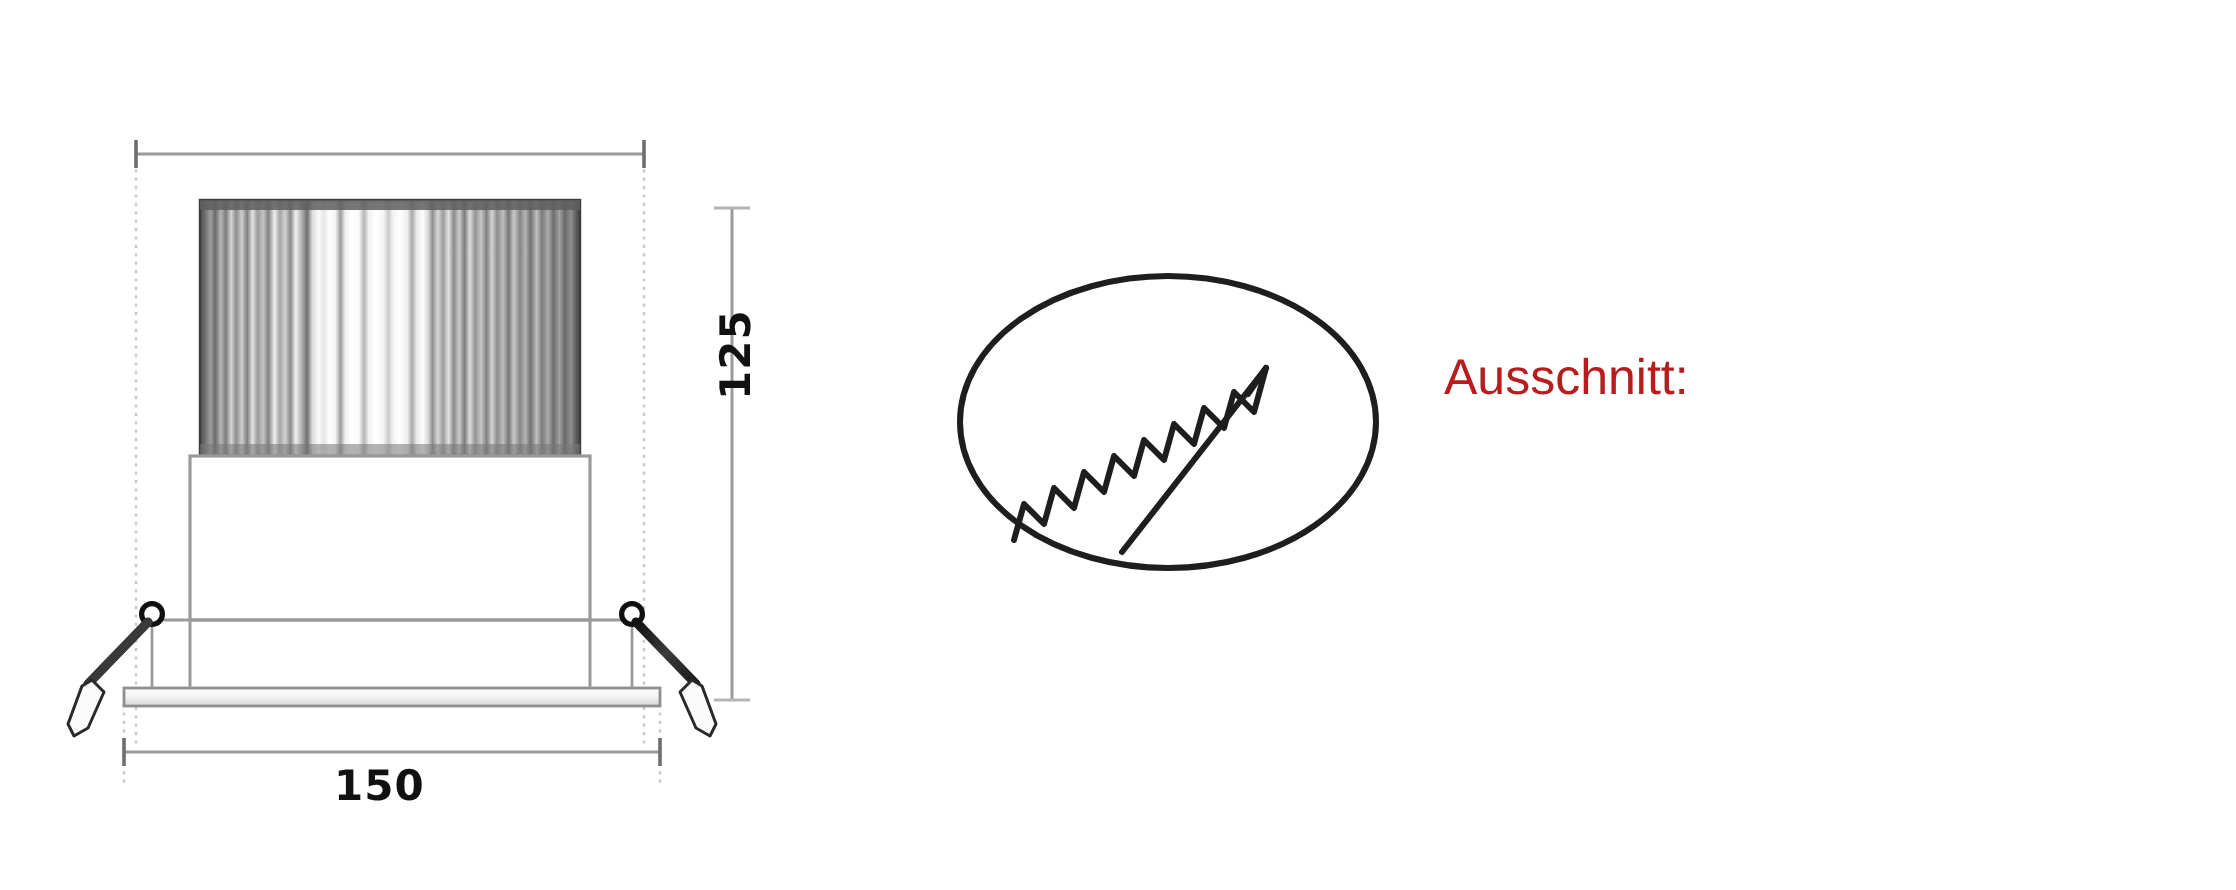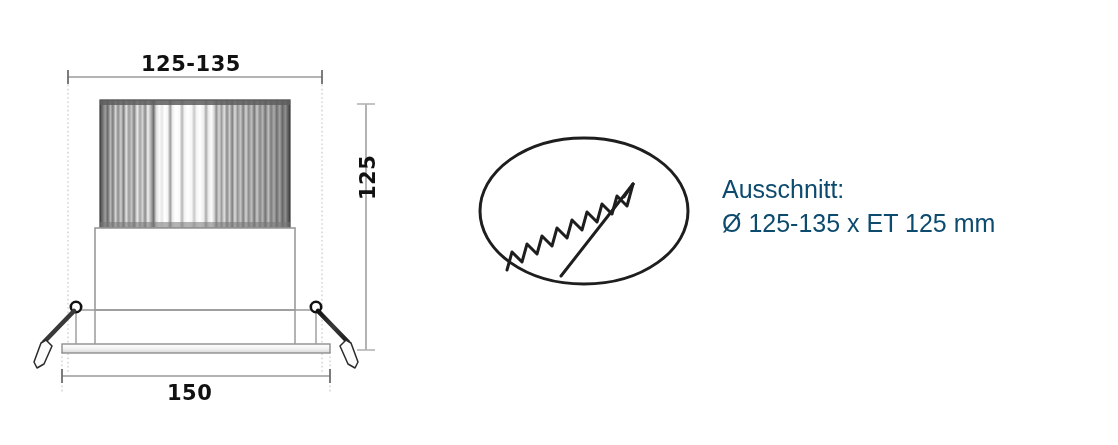--- a/index.html
+++ b/index.html
@@ -57,21 +57,21 @@
   
   #callout-text {
     position: absolute;
     left: 722px;
     top: 172px;
     width: 380px;
     font-family: "Liberation Sans", sans-serif;
     font-weight: 400;
     font-size: 25px;
     line-height: 34px;
-    color: #0c4a6e;
+    color: #b91c1c;
     white-space: nowrap;
   }
   #callout-text div {
     display: block;
   }
 </style>
 </head>
 <body>
 
 <div id="page-root">
@@ -236,24 +236,22 @@
                L 587 212 L 597 222 L 602 204 L 612 214 L 617 196
                L 627 206 L 633 184" fill="none" stroke="#1e1e1e" stroke-width="3" stroke-linejoin="round" stroke-linecap="round"></path>
 
       <path d="M 633 184 L 561 276" fill="none" stroke="#1e1e1e" stroke-width="3" stroke-linecap="round"></path>
 
       <path d="M 633 184 L 624 197" fill="none" stroke="#1e1e1e" stroke-width="3" stroke-linecap="round"></path>
     </g>
 
   </svg>
 
-  <div class="dim-text" id="dim-top-label">125-135</div>
 
   <div class="dim-text" id="dim-bottom-label">150</div>
 
   <div class="dim-text" id="dim-height-label">125</div>
 
   <div id="callout-text">
     <div>Ausschnitt:</div>
-    <div>Ø 125-135 x ET 125 mm</div>
   </div>
 
 </div>
 
 </body></html>

